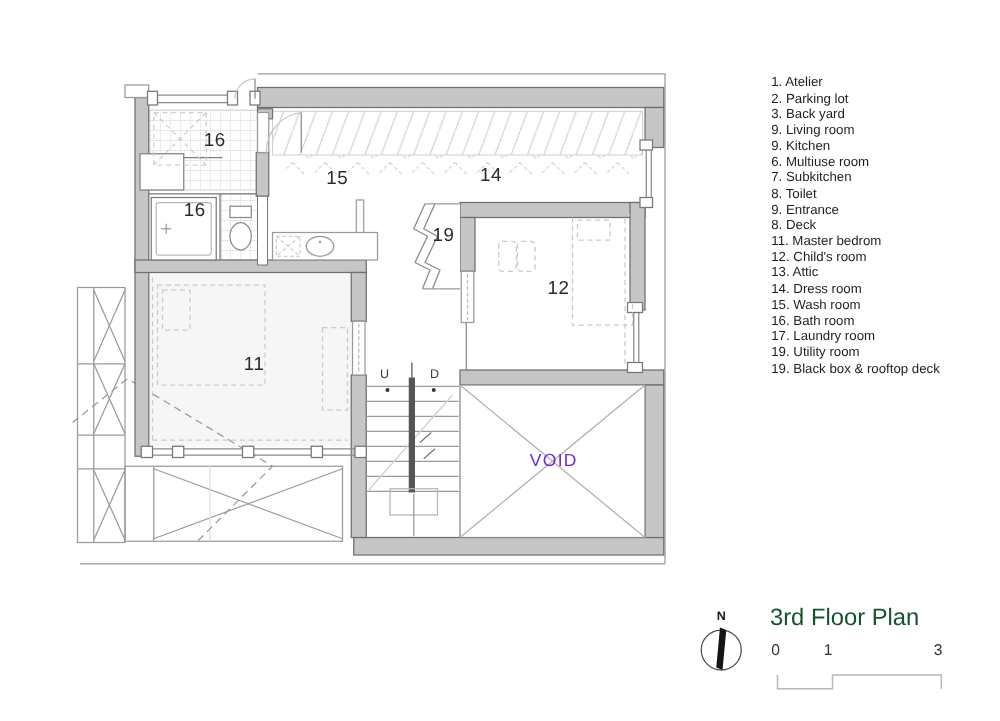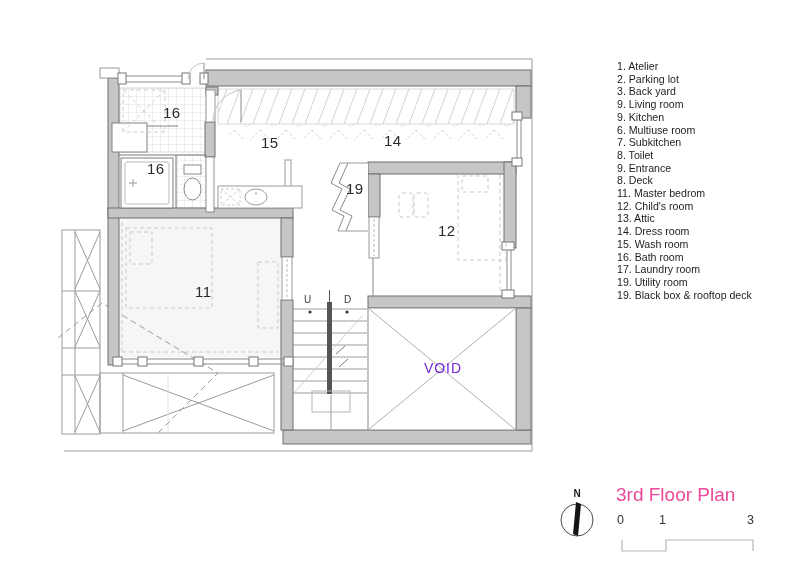--- a/index.html
+++ b/index.html
@@ -5,21 +5,21 @@
   html,body{margin:0;padding:0;background:#fff;}
   .canvas{position:relative;width:800px;height:577px;background:#ffffff;overflow:hidden;
           font-family:"Liberation Sans",sans-serif;color:#1f1f1f;}
   .plan-svg{position:absolute;left:0;top:0;}
   .room-label{position:absolute;font-size:15px;color:#2a2a2a;letter-spacing:0.5px;}
   .void-label{position:absolute;left:420px;top:360px;width:46px;text-align:center;
               font-size:14px;letter-spacing:1px;color:#6d28d9;}
   .stair-label{position:absolute;font-size:10px;color:#3a3a3a;}
   .legend{position:absolute;left:617px;top:60px;margin:0;padding:0;list-style:none;}
   .legend li{font-size:10.6px;line-height:12.7px;color:#1d1d1d;white-space:nowrap;}
-  .title{position:absolute;left:616px;top:484px;font-size:19px;color:#ec4899;}
+  .title{position:absolute;left:616px;top:484px;font-size:19px;color:#14532d;}
   .north-label{position:absolute;left:570px;top:488px;width:14px;text-align:center;
                font-size:10px;font-weight:bold;color:#1a1a1a;}
   .scale-num{position:absolute;top:513px;font-size:12.5px;color:#333;}
   .s0{left:617px;} .s1{left:659px;} .s3{left:747px;}
 </style>
 </head>
 <body>
 
 <div class="canvas">
 

